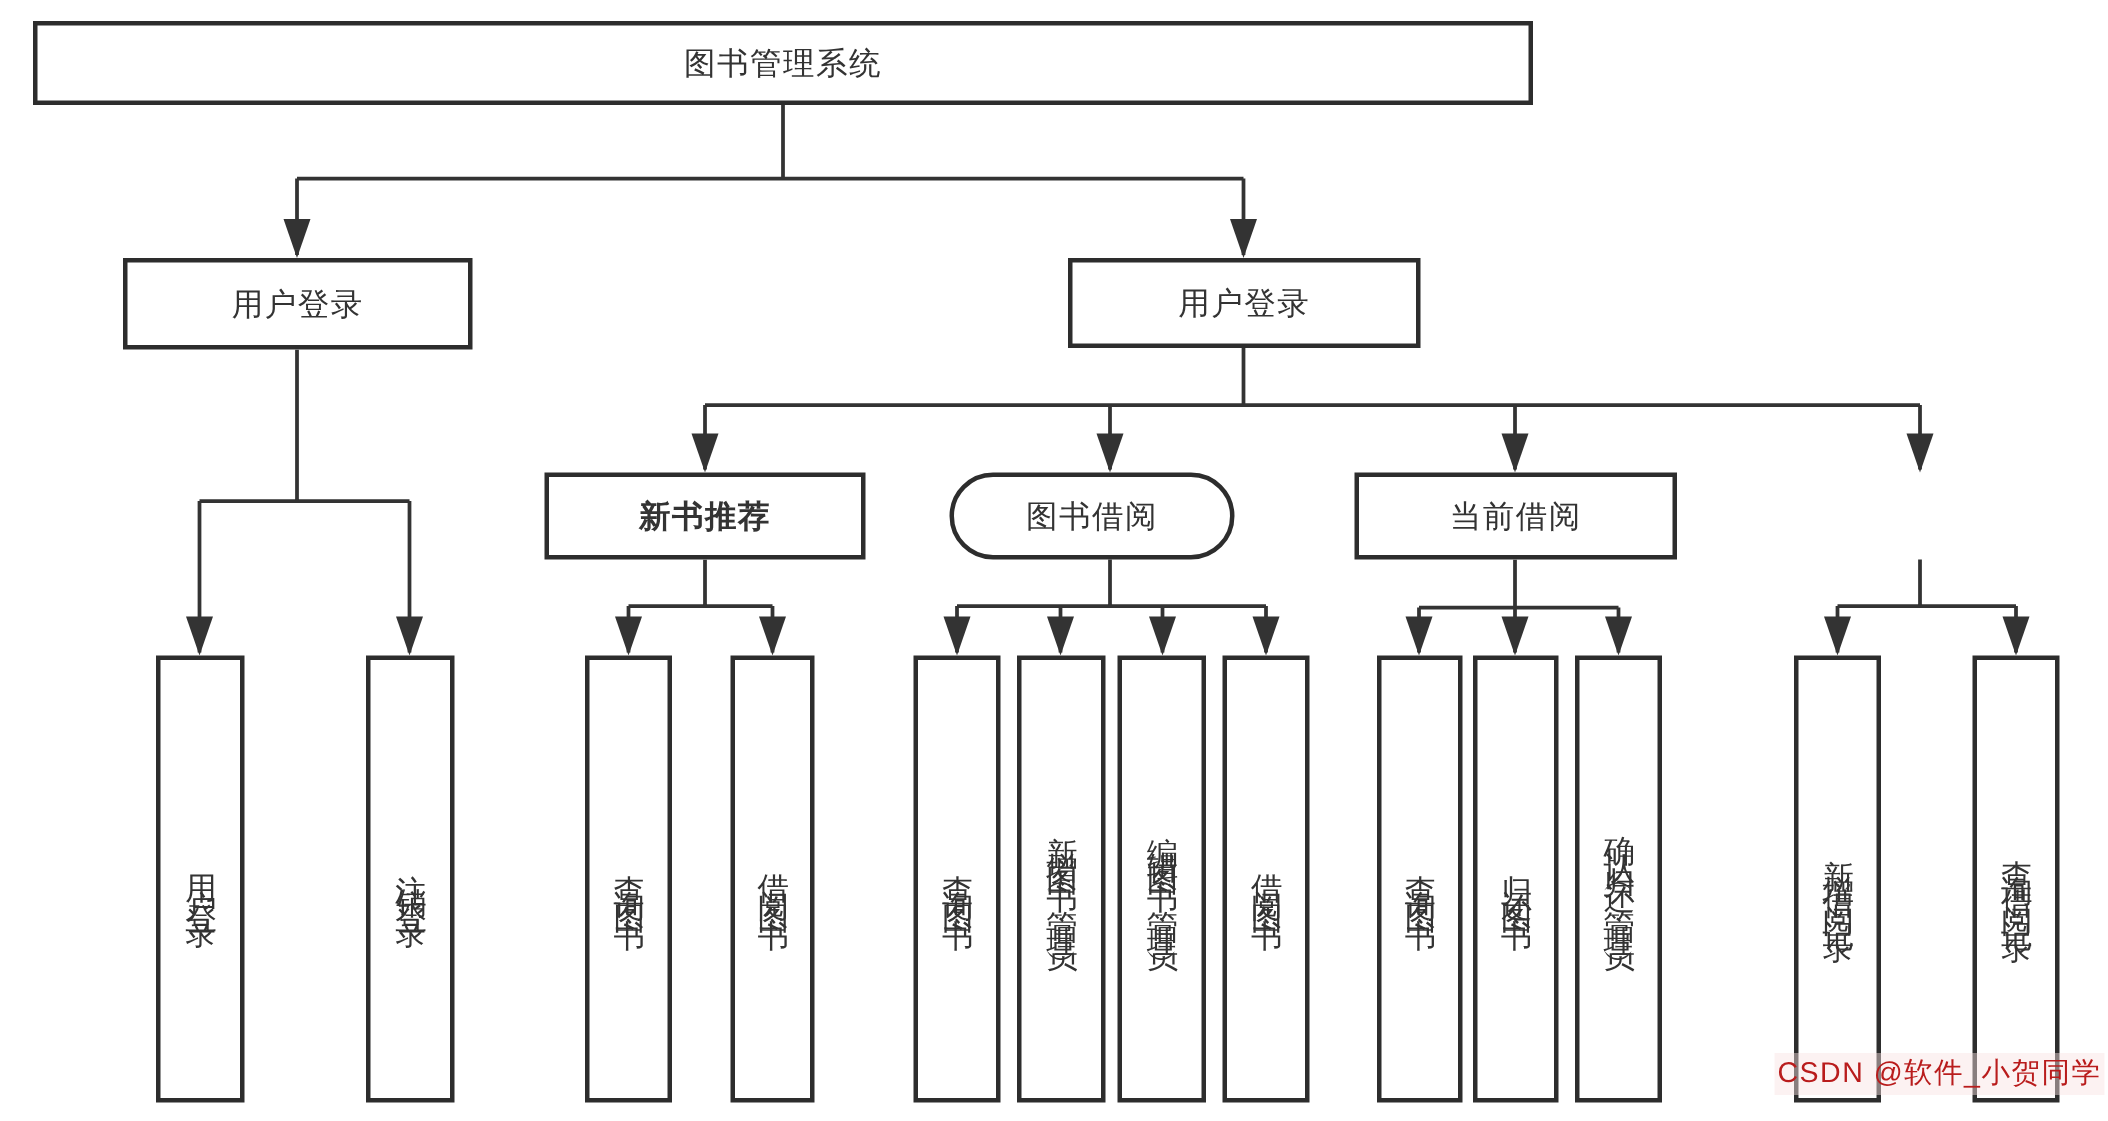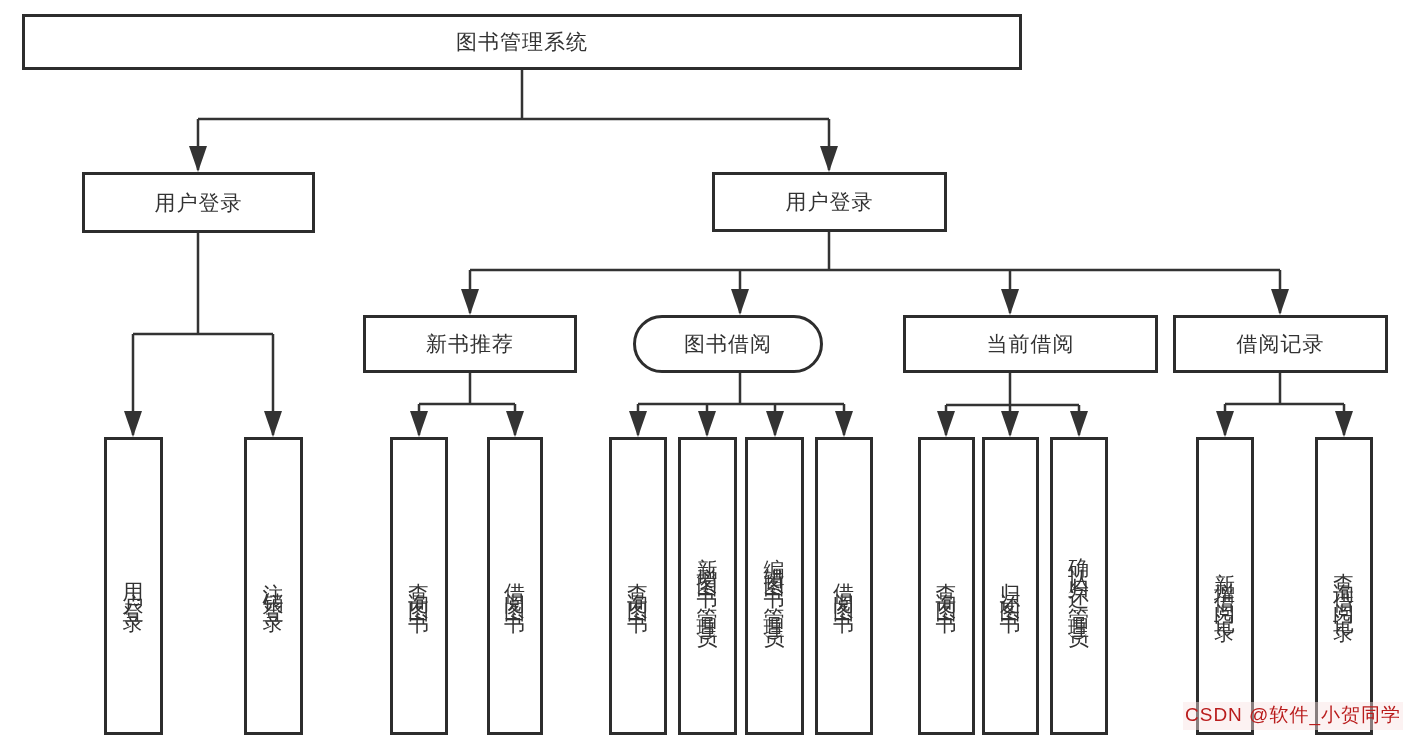--- a/index.html
+++ b/index.html
@@ -51,23 +51,23 @@
     letter-spacing: 1px;
     white-space: nowrap;
     background: rgba(248, 226, 226, 0.45);
     padding: 0 2px 2px 2px;
   }
 
   
   .n-root      { left: 22px;   top: 14px;  width: 1000px; height: 56px; }
   .n-login     { left: 82px;   top: 172px; width: 233px;  height: 61px; }
   .n-bookmgmt  { left: 712px;  top: 172px; width: 235px;  height: 60px; }
-  .n-recommend { left: 363px;  top: 315px; width: 214px;  height: 58px; }
+  .n-recommend { left: 363px;  top: 315px; width: 214px;  height: 58px; font-weight: bold; }
   .n-borrow    { left: 633px;  top: 315px; width: 190px;  height: 58px; border-radius: 29px; }
-  .n-current   { left: 903px;  top: 315px; width: 255px;  height: 58px; }
+  .n-current   { left: 903px;  top: 315px; width: 215px;  height: 58px; }
   .n-records   { left: 1173px; top: 315px; width: 215px;  height: 58px; }
 
   .leaf { top: 437px; height: 298px; width: 58px; }
   .l-userlogin   { left: 104px;  width: 59px; }
   .l-logout      { left: 244px;  width: 59px; }
   .l-query1      { left: 390px; }
   .l-borrowbook1 { left: 487px;  width: 56px; }
   .l-query2      { left: 609px; }
   .l-addbook     { left: 678px;  width: 59px; }
   .l-editbook    { left: 745px;  width: 59px; }
@@ -136,23 +136,20 @@
 
   <div class="node n-recommend">
     <span>新书推荐</span>
   </div>
   <div class="node n-borrow">
     <span>图书借阅</span>
   </div>
   <div class="node n-current">
     <span>当前借阅</span>
   </div>
-  <div class="node n-records">
-    <span>借阅记录</span>
-  </div>
 
   <div class="node leaf l-userlogin">
     <span class="vtext">用户登录</span>
   </div>
   <div class="node leaf l-logout">
     <span class="vtext">注销登录</span>
   </div>
 
   <div class="node leaf l-query1">
     <span class="vtext">查询图书</span>

